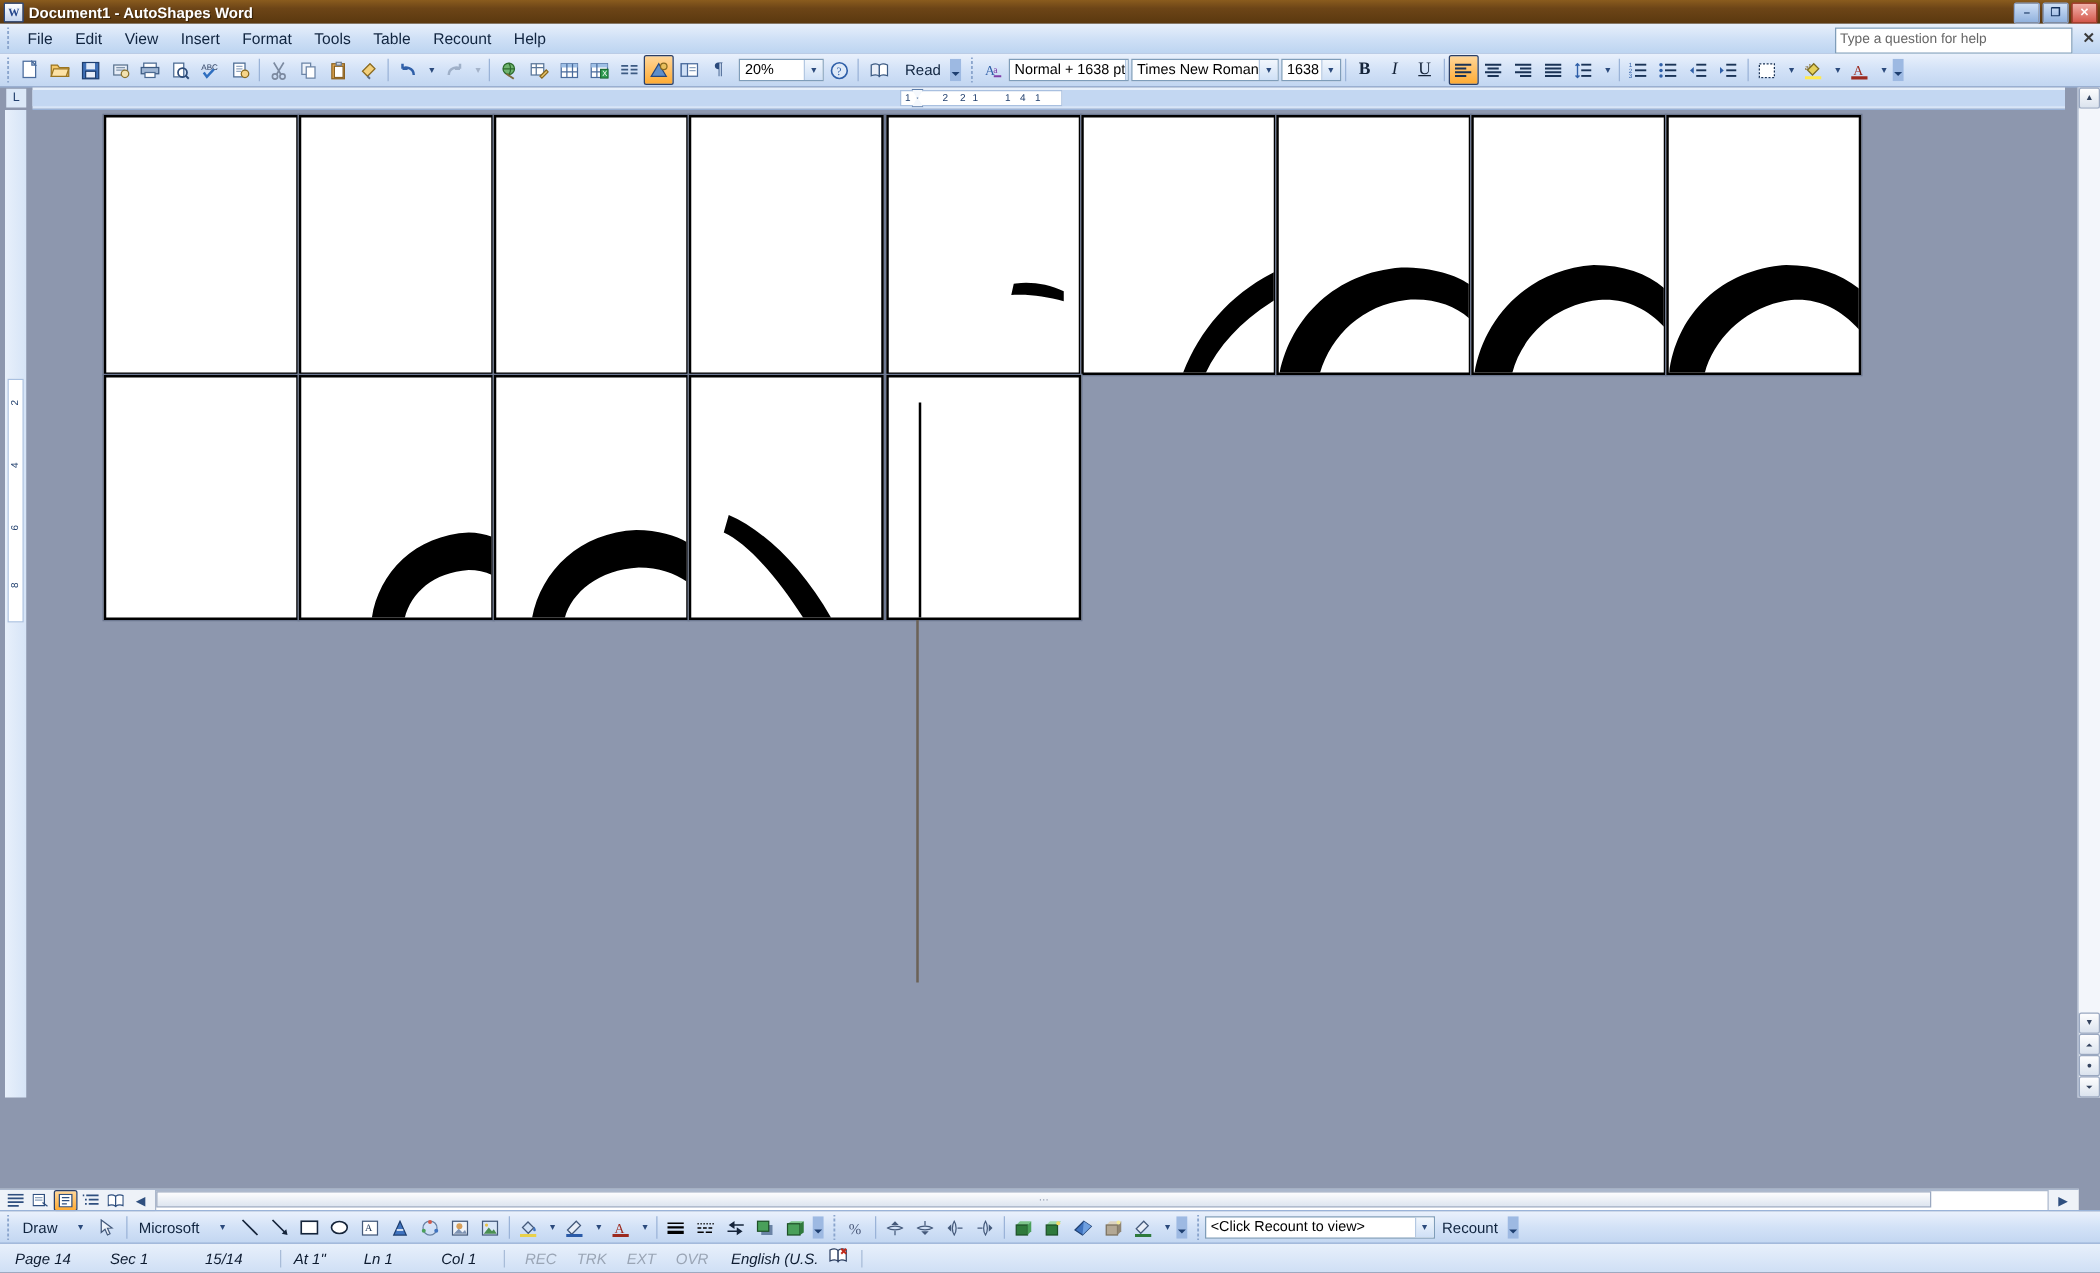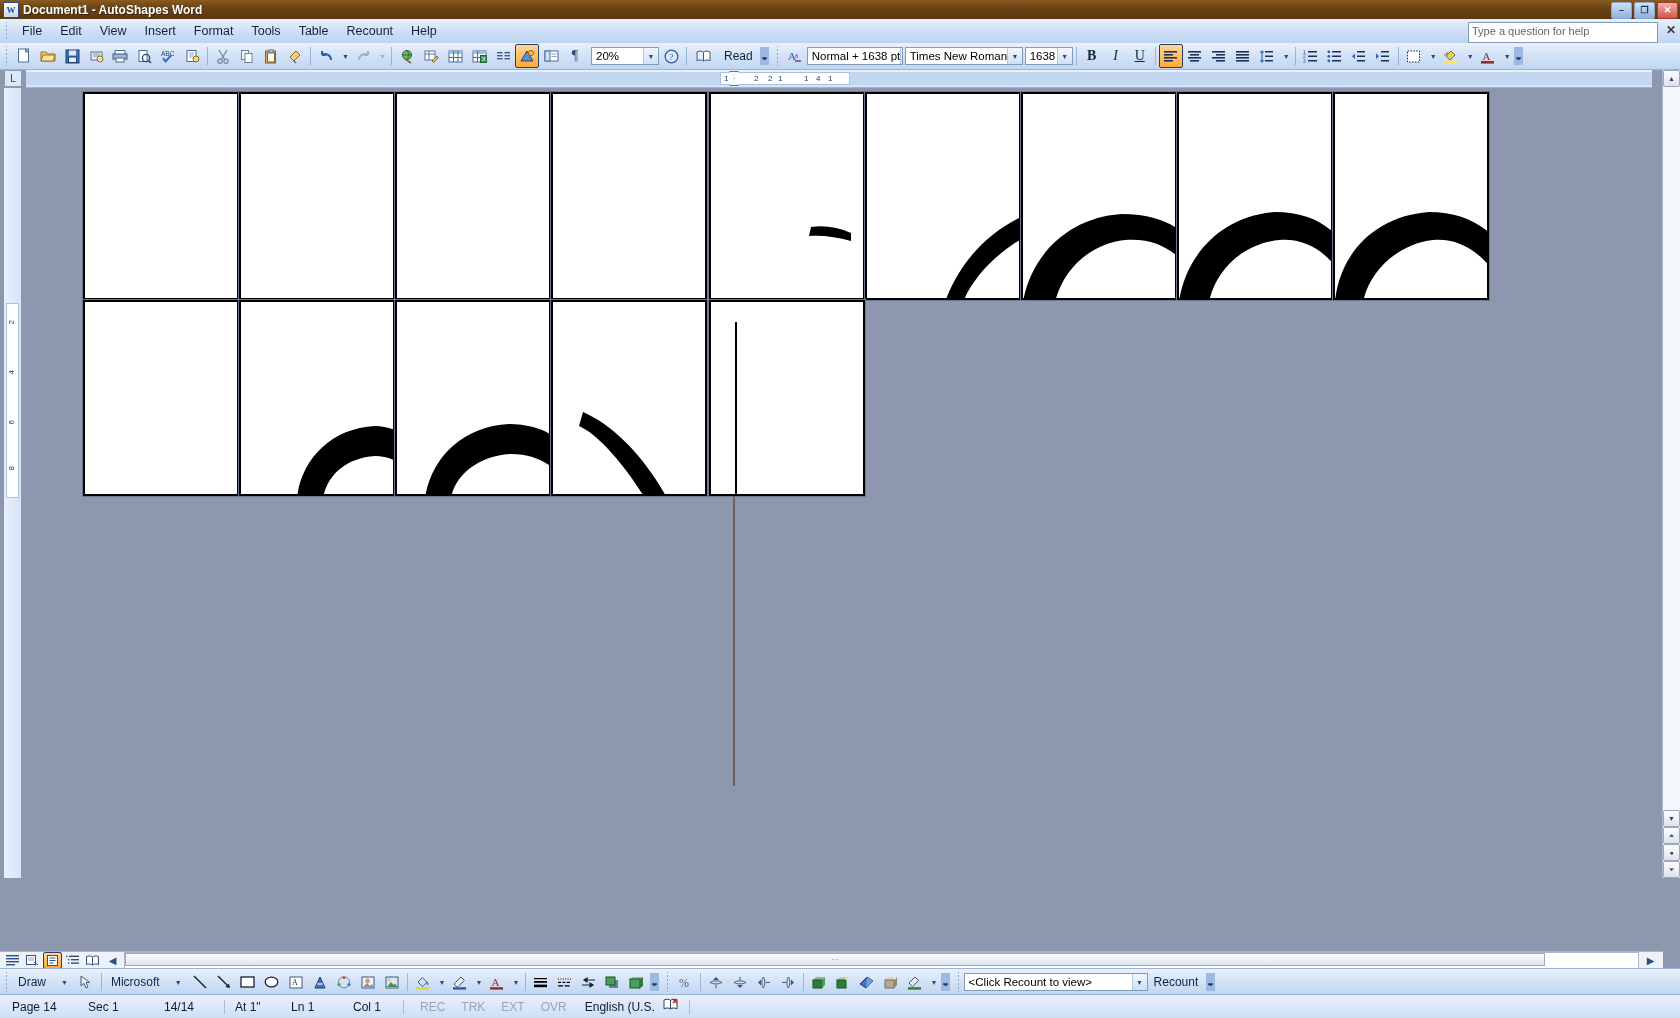--- a/index.html
+++ b/index.html
@@ -199,21 +199,21 @@
     background:linear-gradient(to bottom,#eaf1fc 0%,#d3e2f7 48%,#c2d6f1 100%);
     border-top:1px solid #9ab3d8;
     display:flex;align-items:center;
   }
 
   
   .statusbar{
     position:absolute;left:0;bottom:0;width:1680px;height:23px;
     background:linear-gradient(to bottom,#e8f0fb,#cfdff5);
     border-top:1px solid #9ab3d8;
-    display:flex;align-items:center;font-size:12px;color:#0d1b30;
+    display:flex;align-items:center;font-size:12px;color:#0d1b30;font-style:italic;
   }
   .st{padding:0 4px;white-space:nowrap;}
   .st.dim{color:#9aa5b5;}
   .stsep{width:1px;height:14px;background:#a8bcd8;margin:0 6px;}
 </style>
 </head>
 <body>
 
 <div class="app">
 
@@ -984,21 +984,21 @@
       <svg width="9" height="18" viewBox="0 0 9 18">
           <rect x="0" y="0" width="9" height="18" fill="#9db9e2"></rect>
           <path d="M2 11 h5 M4.5 13 l-2 -2 h4 z" stroke="#1e3f70" fill="#1e3f70"></path>
         </svg>
     </div>
   </div>
 
   <div class="statusbar">
     <div class="st" style="margin-left:8px;min-width:58px">Page 14</div>
     <div class="st" style="min-width:54px;margin-left:10px">Sec 1</div>
-    <div class="st" style="min-width:50px;margin-left:14px">14/14</div>
+    <div class="st" style="min-width:50px;margin-left:14px">15/14</div>
     <div class="stsep"></div>
     <div class="st" style="min-width:42px">At 1"</div>
     <div class="st" style="min-width:38px;margin-left:6px">Ln 1</div>
     <div class="st" style="min-width:40px;margin-left:16px">Col 1</div>
     <div class="stsep"></div>
     <div class="st dim" style="margin-left:6px">REC</div>
     <div class="st dim" style="margin-left:8px">TRK</div>
     <div class="st dim" style="margin-left:8px">EXT</div>
     <div class="st dim" style="margin-left:8px">OVR</div>
     <div class="st" style="margin-left:10px">English (U.S.</div>

